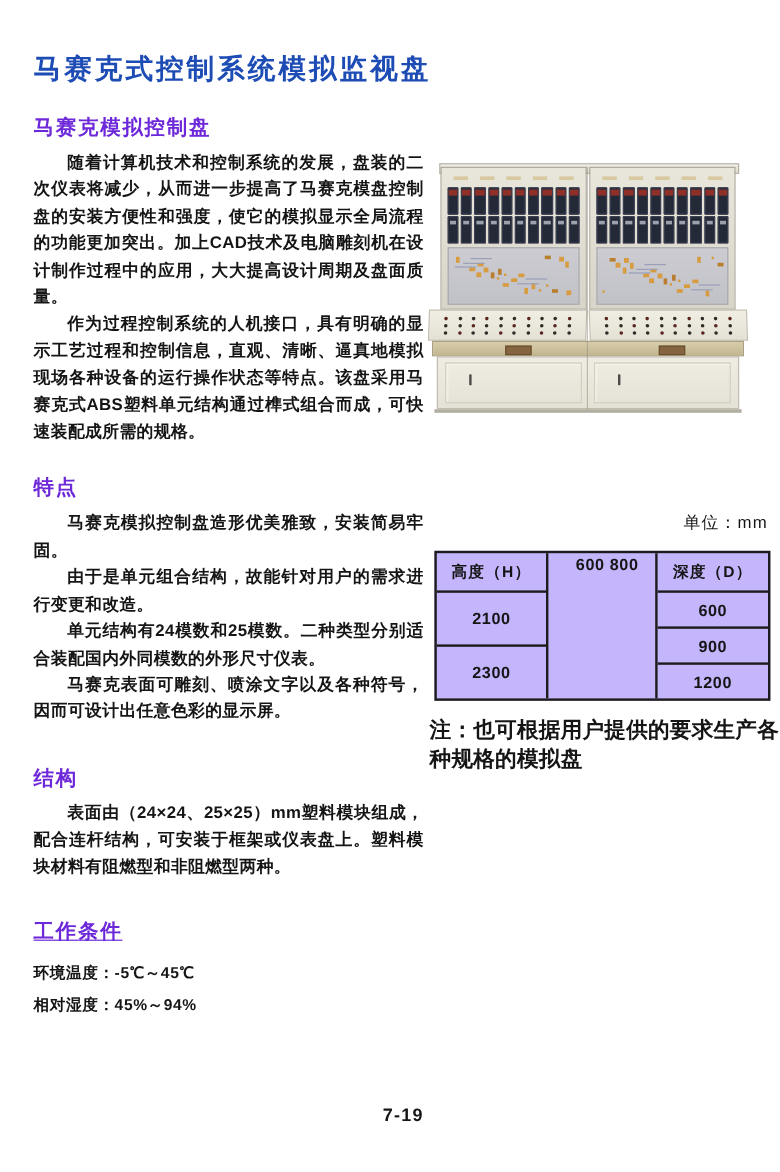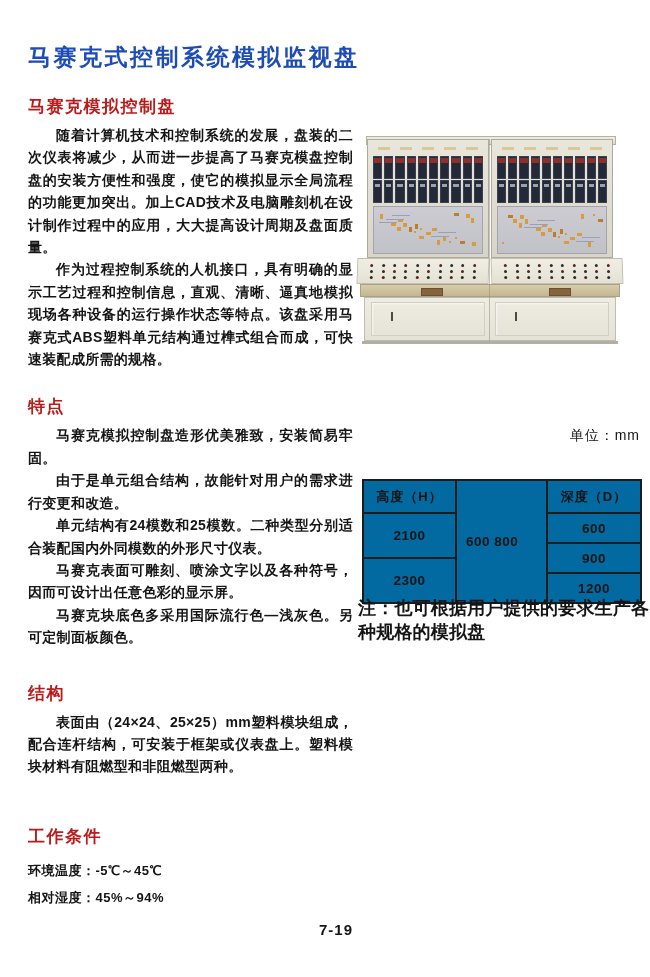--- a/index.html
+++ b/index.html
@@ -3,42 +3,42 @@
 <meta charset="utf-8">
 <style>
   html,body{margin:0;padding:0;background:#fff;}
   .page{position:relative;width:650px;height:977px;background:#ffffff;overflow:hidden;
         font-family:"Liberation Sans",sans-serif;color:#151515;}
   
   .title{position:absolute;left:28px;top:42px;margin:0;font-size:23px;font-weight:bold;
          color:#1d4cb4;letter-spacing:2.5px;}
   
   .left-col{position:absolute;left:28px;top:95px;width:325px;}
-  .left-col h2{font-size:17px;font-weight:bold;margin:0 0 6px 0;letter-spacing:1.5px;color:#b91c1c;}
+  .left-col h2{font-size:17px;font-weight:bold;margin:0 0 6px 0;letter-spacing:1.5px;color:#6d28d9;}
   .left-col p{margin:0;font-size:14px;font-weight:bold;line-height:22.4px;
               text-indent:2em;text-align:justify;letter-spacing:0.3px;}
   h2.gap-feat{margin-top:25px;}
   h2.gap-struct{margin-top:33px;}
-  h2.gap-work{margin-top:47px;margin-bottom:9px;}
+  h2.gap-work{margin-top:32px;margin-bottom:9px;text-decoration:underline;}
   p.cond{text-indent:0;line-height:27px;font-size:13px;letter-spacing:0.5px;}
   
   .unit{position:absolute;left:440px;top:427px;width:200px;text-align:right;
         font-size:14px;font-weight:normal;letter-spacing:1px;}
-  .spec-table{position:absolute;left:362px;top:479px;width:276px;height:121px;
-              border:2px solid #1c1c1c;display:flex;background:#0369a1;}
+  .spec-table{position:absolute;left:362px;top:459px;width:276px;height:121px;
+              border:2px solid #1c1c1c;display:flex;background:#c4b5fd;text-align:center;}
   .spec-table .col{display:flex;flex-direction:column;}
   .spec-table .c1{width:91px;border-right:2px solid #1c1c1c;}
   .spec-table .c2{width:89px;border-right:2px solid #1c1c1c;}
   .spec-table .c3{flex:1;}
   .spec-table .th{height:31px;flex:none;border-bottom:2px solid #1c1c1c;display:flex;
                   align-items:center;justify-content:center;font-size:13px;font-weight:bold;letter-spacing:1px;}
   .spec-table .cell{flex:1;display:flex;align-items:center;justify-content:center;
                     font-size:13.5px;font-weight:bold;letter-spacing:0.5px;}
   .spec-table .bline{border-bottom:2px solid #1c1c1c;}
-  .spec-table .wcell{flex:1;display:flex;flex-direction:column;justify-content:center;
+  .spec-table .wcell{flex:1;display:flex;flex-direction:row;justify-content:center;
                      padding-left:9px;font-size:13.5px;font-weight:bold;line-height:20px;letter-spacing:0.5px;}
   .note{position:absolute;left:358px;top:596px;width:292px;font-size:18px;
         font-weight:bold;letter-spacing:0.2px;}
   
   .pageno{position:absolute;left:0;top:921px;width:672px;text-align:center;
           font-size:15px;font-weight:bold;letter-spacing:1px;}
   
   .photo{position:absolute;left:356px;top:112px;width:288px;height:252px;background:#fff;}
   .rail{position:absolute;left:10px;top:24px;width:248px;height:7px;
         background:linear-gradient(#f0ede3,#ddd9cc);border:1px solid #b4b0a3;}
@@ -84,21 +84,20 @@
   <div class="left-col">
     <h2>马赛克模拟控制盘</h2>
     <p>随着计算机技术和控制系统的发展，盘装的二次仪表将减少，从而进一步提高了马赛克模盘控制盘的安装方便性和强度，使它的模拟显示全局流程的功能更加突出。加上CAD技术及电脑雕刻机在设计制作过程中的应用，大大提高设计周期及盘面质量。</p>
     <p>作为过程控制系统的人机接口，具有明确的显示工艺过程和控制信息，直观、清晰、逼真地模拟现场各种设备的运行操作状态等特点。该盘采用马赛克式ABS塑料单元结构通过榫式组合而成，可快速装配成所需的规格。</p>
 
     <h2 class="gap-feat">特点</h2>
     <p>马赛克模拟控制盘造形优美雅致，安装简易牢固。</p>
     <p>由于是单元组合结构，故能针对用户的需求进行变更和改造。</p>
     <p>单元结构有24模数和25模数。二种类型分别适合装配国内外同模数的外形尺寸仪表。</p>
     <p>马赛克表面可雕刻、喷涂文字以及各种符号，因而可设计出任意色彩的显示屏。</p>
-    <p>马赛克块底色多采用国际流行色—浅灰色。另可定制面板颜色。</p>
 
     <h2 class="gap-struct">结构</h2>
     <p>表面由（24×24、25×25）mm塑料模块组成，配合连杆结构，可安装于框架或仪表盘上。塑料模块材料有阻燃型和非阻燃型两种。</p>
 
     <h2 class="gap-work">工作条件</h2>
     <p class="cond">环境温度：-5℃～45℃</p>
     <p class="cond">相对湿度：45%～94%</p>
   </div>
 
   <div class="photo">

